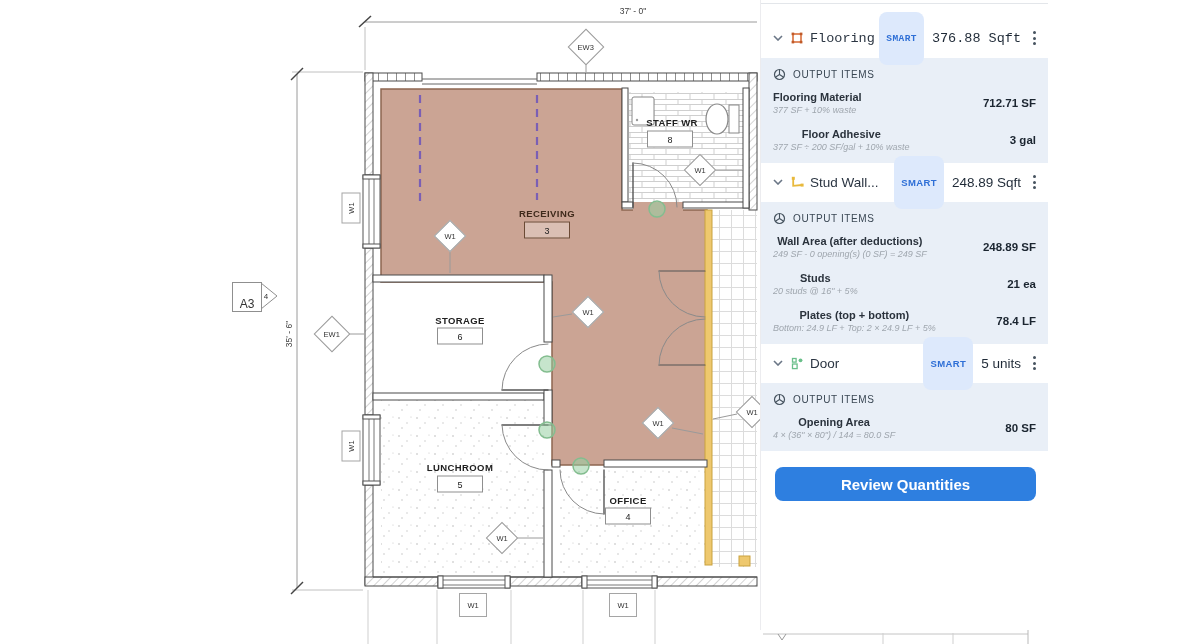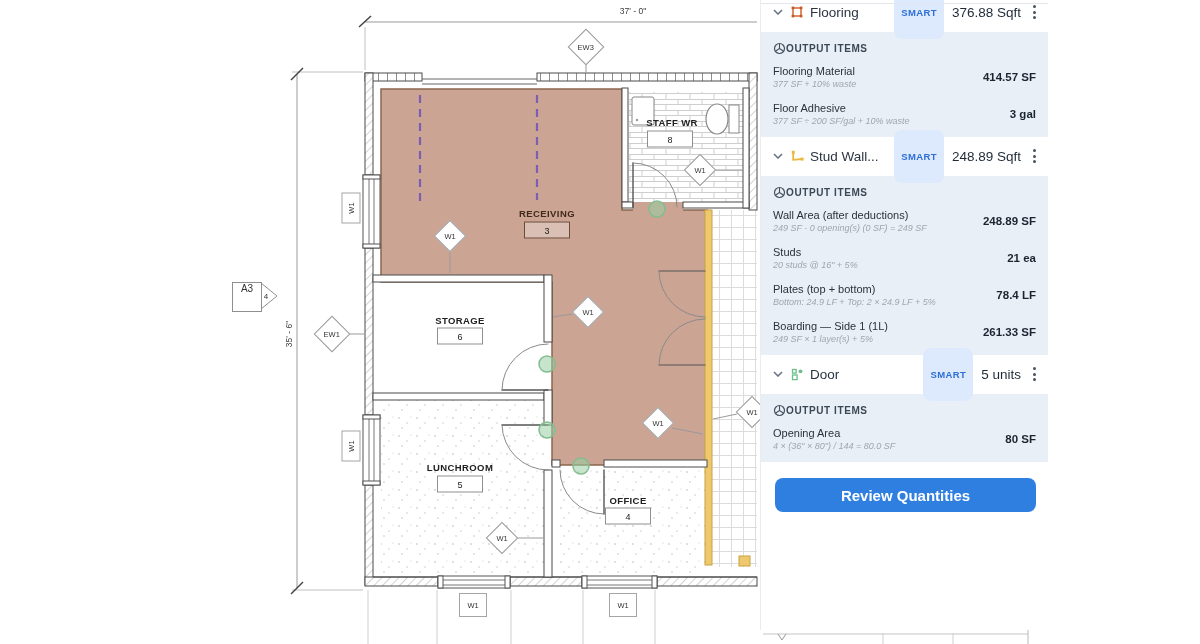--- a/index.html
+++ b/index.html
@@ -20,45 +20,45 @@
        transform:translate(-50%,-50%) rotate(45deg);display:flex;align-items:center;justify-content:center;}
   .dia span{transform:rotate(-45deg);font-size:7.5px;color:#333;}
   .dia.big{width:24px;height:24px;}
   .dia.sm{width:21px;height:21px;}
   .wbox{position:absolute;transform:translate(-50%,-50%);background:#fff;border:1px solid #a5a5a5;
         display:flex;align-items:center;justify-content:center;font-size:7.5px;color:#333;}
   .wbox.vert{width:17px;height:29px;}
   .wbox.vert span{transform:rotate(-90deg);}
   .wbox.horz{width:26px;height:22px;}
   .a3box{position:absolute;left:232px;top:282px;width:28px;height:28px;border:1px solid #8f8f8f;background:#fff;
-         display:flex;align-items:flex-start;justify-content:center;font-size:10px;color:#333;}
+         display:flex;align-items:flex-end;justify-content:center;font-size:12px;color:#333;}
   .a3num{position:absolute;transform:translate(-50%,-50%);font-size:8px;color:#333;}
 
   
   .panel{position:absolute;left:760px;top:0;width:288px;height:630px;background:#fff;z-index:10;
          border-left:1px solid #ececef;box-sizing:border-box;}
   .panel-topline{position:absolute;left:0;top:3px;width:100%;height:1px;background:#e3e6ea;}
   .ptitle{margin:14px 0 0 11px;font-size:17px;font-weight:bold;color:#1d2936;}
   .shead{display:flex;align-items:center;height:24px;padding:0 10px 0 12px;}
-  .shead.first{}
+  .shead.first{margin-top:26px;font-family:Liberation Mono, monospace;}
   .shead.next{margin-top:7px;}
   .chev{flex:none;margin-right:7px;cursor:pointer;}
   .sicon{flex:none;margin-right:6px;}
   .sname{font-size:13.5px;color:#2b3542;max-width:100px;overflow:hidden;white-space:nowrap;}
   .badge{margin-left:auto;background:#dde9fc;color:#2e6fd6;font-size:9.5px;font-weight:bold;
          letter-spacing:.4px;padding:21px 7px;border-radius:8px;}
   .sqty{margin-left:8px;font-size:13.5px;color:#1f2a37;}
   .kebab{margin-left:10px;display:flex;flex-direction:column;align-items:center;cursor:pointer;padding:1px 2px;}
   .kebab i{width:3px;height:3px;border-radius:50%;background:#46535f;margin:1.2px 0;display:block;}
   .oblock{margin-top:8px;background:#e9eff7;padding:8px 12px 4px 12px;box-sizing:border-box;}
   .ohead{display:flex;align-items:center;height:16px;margin-bottom:3px;}
-  .ohead span{font-size:10px;font-weight:bold;letter-spacing:.6px;color:#3a4754;}
+  .ohead span{font-size:10px;font-weight:normal;letter-spacing:.6px;color:#3a4754;margin-left:7px;}
   .oitem{display:flex;align-items:center;padding:6px 0 7px 0;}
   .oitem-text{min-width:0;}
-  .oitem-title{font-size:11px;font-weight:400;color:#2a323c;}
+  .oitem-title{font-size:11px;font-weight:700;color:#2a323c;text-align:center;}
   .oitem-sub{font-size:9px;font-style:italic;color:#9fa6ae;margin-top:2px;}
   .oitem-val{margin-left:auto;padding-left:8px;font-size:11.5px;font-weight:bold;color:#1b2530;white-space:nowrap;}
   .review-btn{display:block;margin:16px 12px 0 14px;width:calc(100% - 26px);height:34px;
               background:#2e7fe0;color:#fff;font-family:"Liberation Sans",sans-serif;
               font-size:15px;font-weight:bold;border:none;border-radius:8px;cursor:pointer;}
 </style>
 </head>
 <body>
 
 <div class="stage">
@@ -323,21 +323,21 @@
           <circle cx="6.5" cy="6.5" r="5" fill="none" stroke="#46535f" stroke-width="1.2"></circle>
           <path d="M6.5,6.5 L6.5,1.8 M6.5,6.5 L2.4,9.2 M6.5,6.5 L10.6,9.2" stroke="#46535f" stroke-width="1.1" fill="none"></path>
         </svg>
         <span>OUTPUT ITEMS</span>
       </div>
       <div class="oitem">
         <div class="oitem-text">
           <div class="oitem-title">Flooring Material</div>
           <div class="oitem-sub">377 SF + 10% waste</div>
         </div>
-        <div class="oitem-val">414.57 SF</div>
+        <div class="oitem-val">712.71 SF</div>
       </div>
       <div class="oitem">
         <div class="oitem-text">
           <div class="oitem-title">Floor Adhesive</div>
           <div class="oitem-sub">377 SF ÷ 200 SF/gal + 10% waste</div>
         </div>
         <div class="oitem-val">3 gal</div>
       </div>
     </div>
 
@@ -381,27 +381,20 @@
         </div>
         <div class="oitem-val">21 ea</div>
       </div>
       <div class="oitem">
         <div class="oitem-text">
           <div class="oitem-title">Plates (top + bottom)</div>
           <div class="oitem-sub">Bottom: 24.9 LF + Top: 2 × 24.9 LF + 5%</div>
         </div>
         <div class="oitem-val">78.4 LF</div>
       </div>
-      <div class="oitem">
-        <div class="oitem-text">
-          <div class="oitem-title">Boarding — Side 1 (1L)</div>
-          <div class="oitem-sub">249 SF × 1 layer(s) + 5%</div>
-        </div>
-        <div class="oitem-val">261.33 SF</div>
-      </div>
     </div>
 
     <div class="shead next">
       <svg class="chev" width="10" height="6">
           <polyline points="1,1 5,5 9,1" stroke="#6a7686" stroke-width="1.6" fill="none"></polyline>
         </svg>
       <svg class="sicon" width="14" height="14">
         <rect x="2.5" y="2.5" width="3.6" height="3.6" fill="none" stroke="#6abf8a" stroke-width="1.3"></rect>
         <circle cx="10.5" cy="4.3" r="1.9" fill="#6abf8a"></circle>
         <rect x="2.5" y="8" width="4.6" height="4.6" fill="none" stroke="#6abf8a" stroke-width="1.3"></rect>

